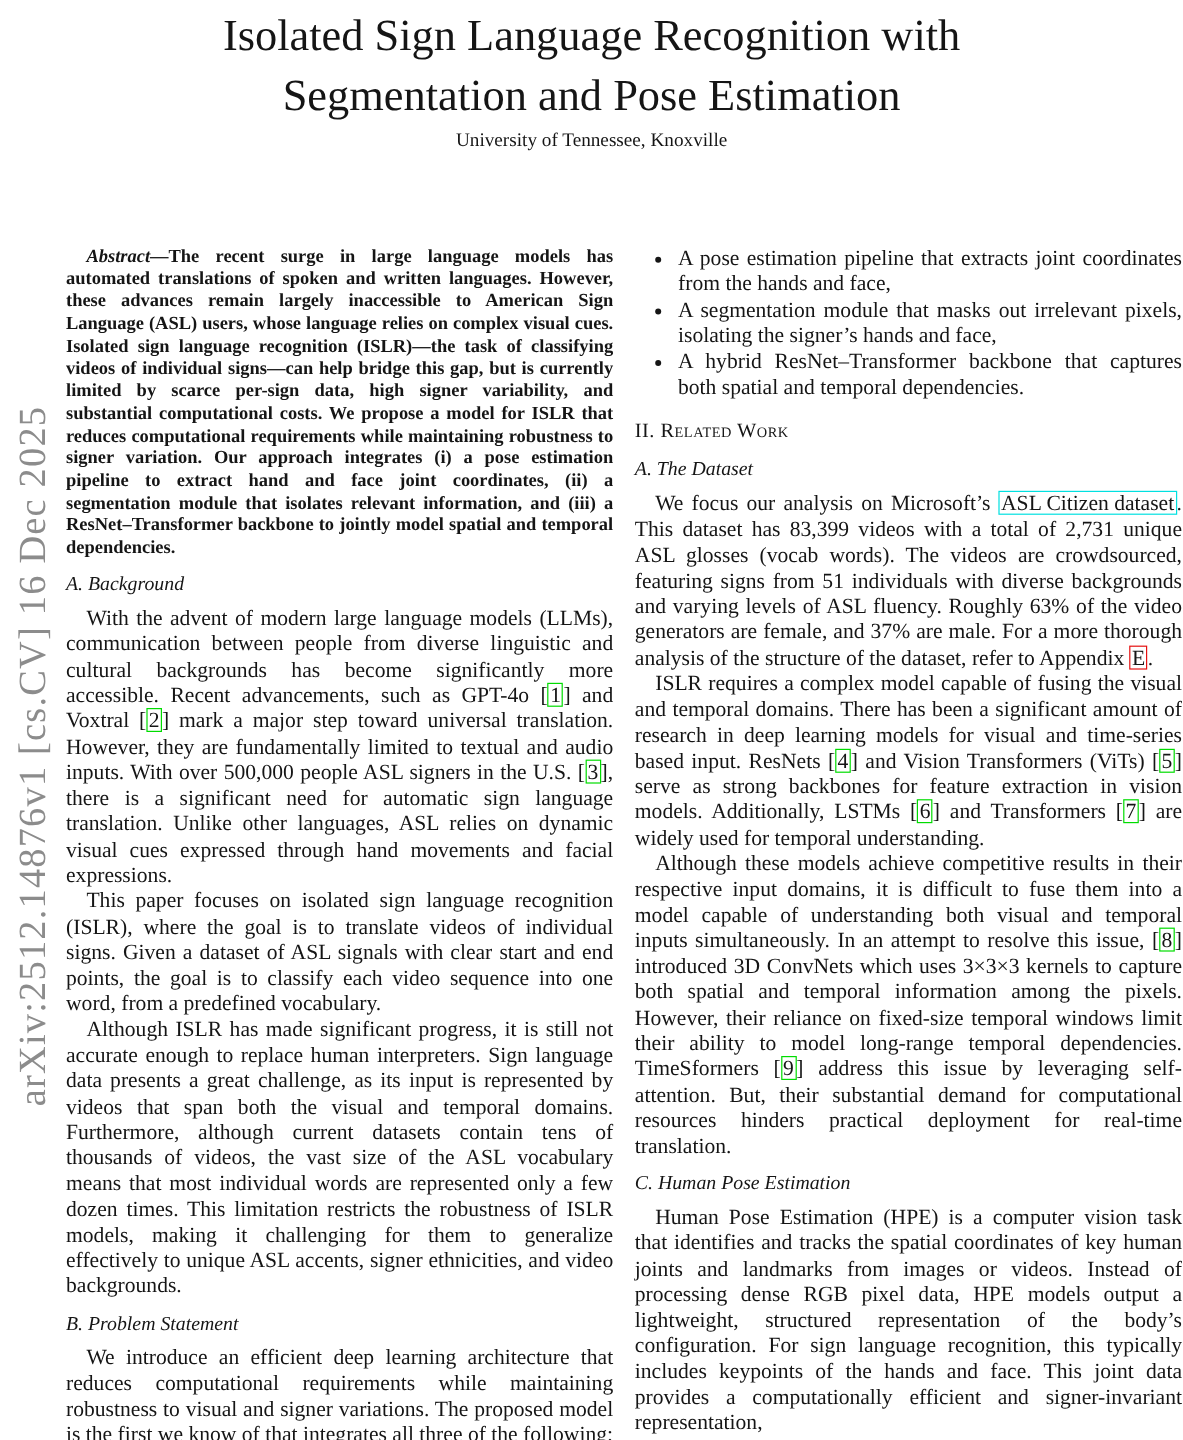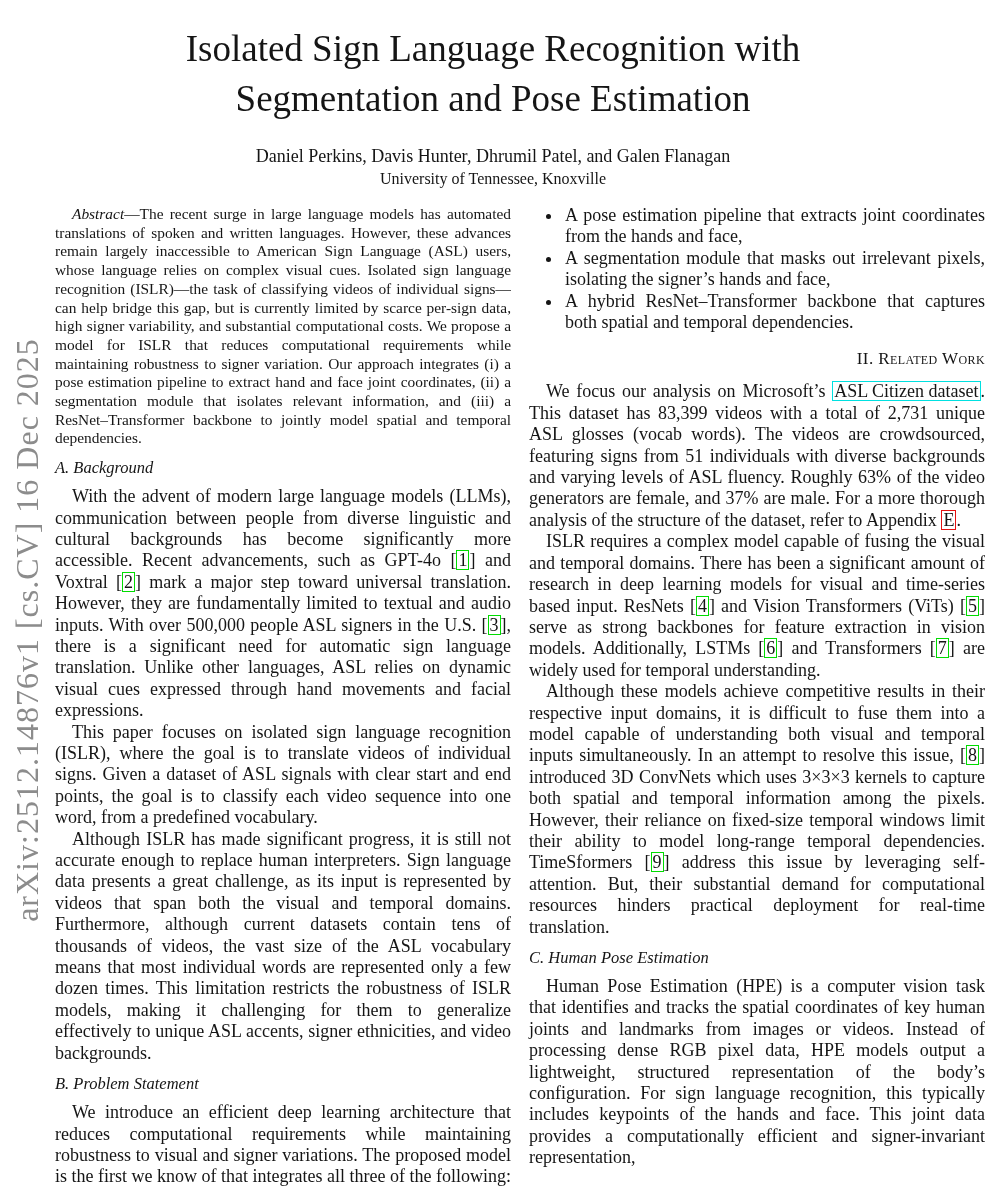--- a/index.html
+++ b/index.html
@@ -19,21 +19,21 @@
     top: 630px;
     transform: translate(-50%, -50%) rotate(-90deg);
     white-space: nowrap;
     font-size: 32px;
     letter-spacing: 1px;
     color: #8c8c8c;
   }
   
   .header { text-align: center; }
   .paper-title {
-    margin: 24px auto 0 auto;
+    margin: 6px auto 0 auto;
     max-width: 800px;
     font-size: 37px;
     font-weight: normal;
     line-height: 50px;
   }
   .authors { margin-top: 22px; font-size: 18px; }
   .affiliation { margin-top: 3px; font-size: 16px; }
   
   .columns {
     position: absolute;
@@ -42,28 +42,28 @@
     width: 930px;
     display: flex;
     gap: 18px;
   }
   .col { width: 456px; }
   
   .abstract {
     margin: 0;
     font-size: 15.4px;
     line-height: 18.7px;
-    font-weight: normal;
+    font-weight: bold;
     text-align: justify;
     text-indent: 17px;
   }
   .abstract-lead { font-style: italic; }
   .section-heading {
     margin: 16px 0 12px 0;
-    text-align: right;
+    text-align: left;
     font-size: 17px;
     font-weight: normal;
     font-variant: small-caps;
     letter-spacing: 0.4px;
   }
   .subsection-heading {
     margin: 10px 0 8px 0;
     font-size: 16.5px;
     font-weight: normal;
     font-style: italic;
@@ -100,41 +100,41 @@
   .ref-box  { border-color: var(--ref-color, #e51111); }
 </style>
 </head>
 <body>
 
 <div class="page">
   <div class="watermark">arXiv:2512.14876v1  [cs.CV]  16 Dec 2025</div>
 
   <div class="header">
     <h1 class="paper-title">Isolated Sign Language Recognition with Segmentation and Pose Estimation</h1>
-    <div class="authors">Daniel Perkins, Davis Hunter, Dhrumil Patel, and Galen Flanagan</div>
     <div class="affiliation">University of Tennessee, Knoxville</div>
   </div>
 
   <div class="columns">
     <div class="col" id="col-left">
         <p class="abstract"><span class="abstract-lead">Abstract</span>—The recent surge in large language models has automated translations of spoken and written languages. However, these advances remain largely inaccessible to American Sign Language (ASL) users, whose language relies on complex visual cues. Isolated sign language recognition (ISLR)—the task of classifying videos of individual signs—can help bridge this gap, but is currently limited by scarce per-sign data, high signer variability, and substantial computational costs. We propose a model for ISLR that reduces computational requirements while maintaining robustness to signer variation. Our approach integrates (i) a pose estimation pipeline to extract hand and face joint coordinates, (ii) a segmentation module that isolates relevant information, and (iii) a ResNet–Transformer backbone to jointly model spatial and temporal dependencies.</p>
         <h3 class="subsection-heading">A. Background</h3>
         <p class="para">With the advent of modern large language models (LLMs), communication between people from diverse linguistic and cultural backgrounds has become significantly more accessible. Recent advancements, such as GPT-4o [<span class="cite-box">1</span>] and Voxtral [<span class="cite-box">2</span>] mark a major step toward universal translation. However, they are fundamentally limited to textual and audio inputs. With over 500,000 people ASL signers in the U.S. [<span class="cite-box">3</span>], there is a significant need for automatic sign language translation. Unlike other languages, ASL relies on dynamic visual cues expressed through hand movements and facial expressions.</p>
         <p class="para">This paper focuses on isolated sign language recognition (ISLR), where the goal is to translate videos of individual signs. Given a dataset of ASL signals with clear start and end points, the goal is to classify each video sequence into one word, from a predefined vocabulary.</p>
         <p class="para">Although ISLR has made significant progress, it is still not accurate enough to replace human interpreters. Sign language data presents a great challenge, as its input is represented by videos that span both the visual and temporal domains. Furthermore, although current datasets contain tens of thousands of videos, the vast size of the ASL vocabulary means that most individual words are represented only a few dozen times. This limitation restricts the robustness of ISLR models, making it challenging for them to generalize effectively to unique ASL accents, signer ethnicities, and video backgrounds.</p>
         <h3 class="subsection-heading">B. Problem Statement</h3>
         <p class="para">We introduce an efficient deep learning architecture that reduces computational requirements while maintaining robustness to visual and signer variations. The proposed model is the first we know of that integrates all three of the following:</p>
       </div>
     <div class="col" id="col-right">
         <ul class="bullets">
           <li>A pose estimation pipeline that extracts joint coordinates from the hands and face,</li>
           <li>A segmentation module that masks out irrelevant pixels, isolating the signer’s hands and face,</li>
           <li>A hybrid ResNet–Transformer backbone that captures both spatial and temporal dependencies.</li>
         </ul>
         <h2 class="section-heading">II. Related Work</h2>
+        <h3 class="subsection-heading">A. The Dataset</h3>
         <p class="para">We focus our analysis on Microsoft’s <span class="link-box">ASL Citizen dataset</span>. This dataset has 83,399 videos with a total of 2,731 unique ASL glosses (vocab words). The videos are crowdsourced, featuring signs from 51 individuals with diverse backgrounds and varying levels of ASL fluency. Roughly 63% of the video generators are female, and 37% are male. For a more thorough analysis of the structure of the dataset, refer to Appendix <span class="ref-box">E</span>.</p>
         <p class="para">ISLR requires a complex model capable of fusing the visual and temporal domains. There has been a significant amount of research in deep learning models for visual and time-series based input. ResNets [<span class="cite-box">4</span>] and Vision Transformers (ViTs) [<span class="cite-box">5</span>] serve as strong backbones for feature extraction in vision models. Additionally, LSTMs [<span class="cite-box">6</span>] and Transformers [<span class="cite-box">7</span>] are widely used for temporal understanding.</p>
         <p class="para">Although these models achieve competitive results in their respective input domains, it is difficult to fuse them into a model capable of understanding both visual and temporal inputs simultaneously. In an attempt to resolve this issue, [<span class="cite-box">8</span>] introduced 3D ConvNets which uses 3×3×3 kernels to capture both spatial and temporal information among the pixels. However, their reliance on fixed-size temporal windows limit their ability to model long-range temporal dependencies. TimeSformers [<span class="cite-box">9</span>] address this issue by leveraging self-attention. But, their substantial demand for computational resources hinders practical deployment for real-time translation.</p>
         <h3 class="subsection-heading">C. Human Pose Estimation</h3>
         <p class="para">Human Pose Estimation (HPE) is a computer vision task that identifies and tracks the spatial coordinates of key human joints and landmarks from images or videos. Instead of processing dense RGB pixel data, HPE models output a lightweight, structured representation of the body’s configuration. For sign language recognition, this typically includes keypoints of the hands and face. This joint data provides a computationally efficient and signer-invariant representation,</p>
       </div>
   </div>
 </div>
 
 </body></html>

